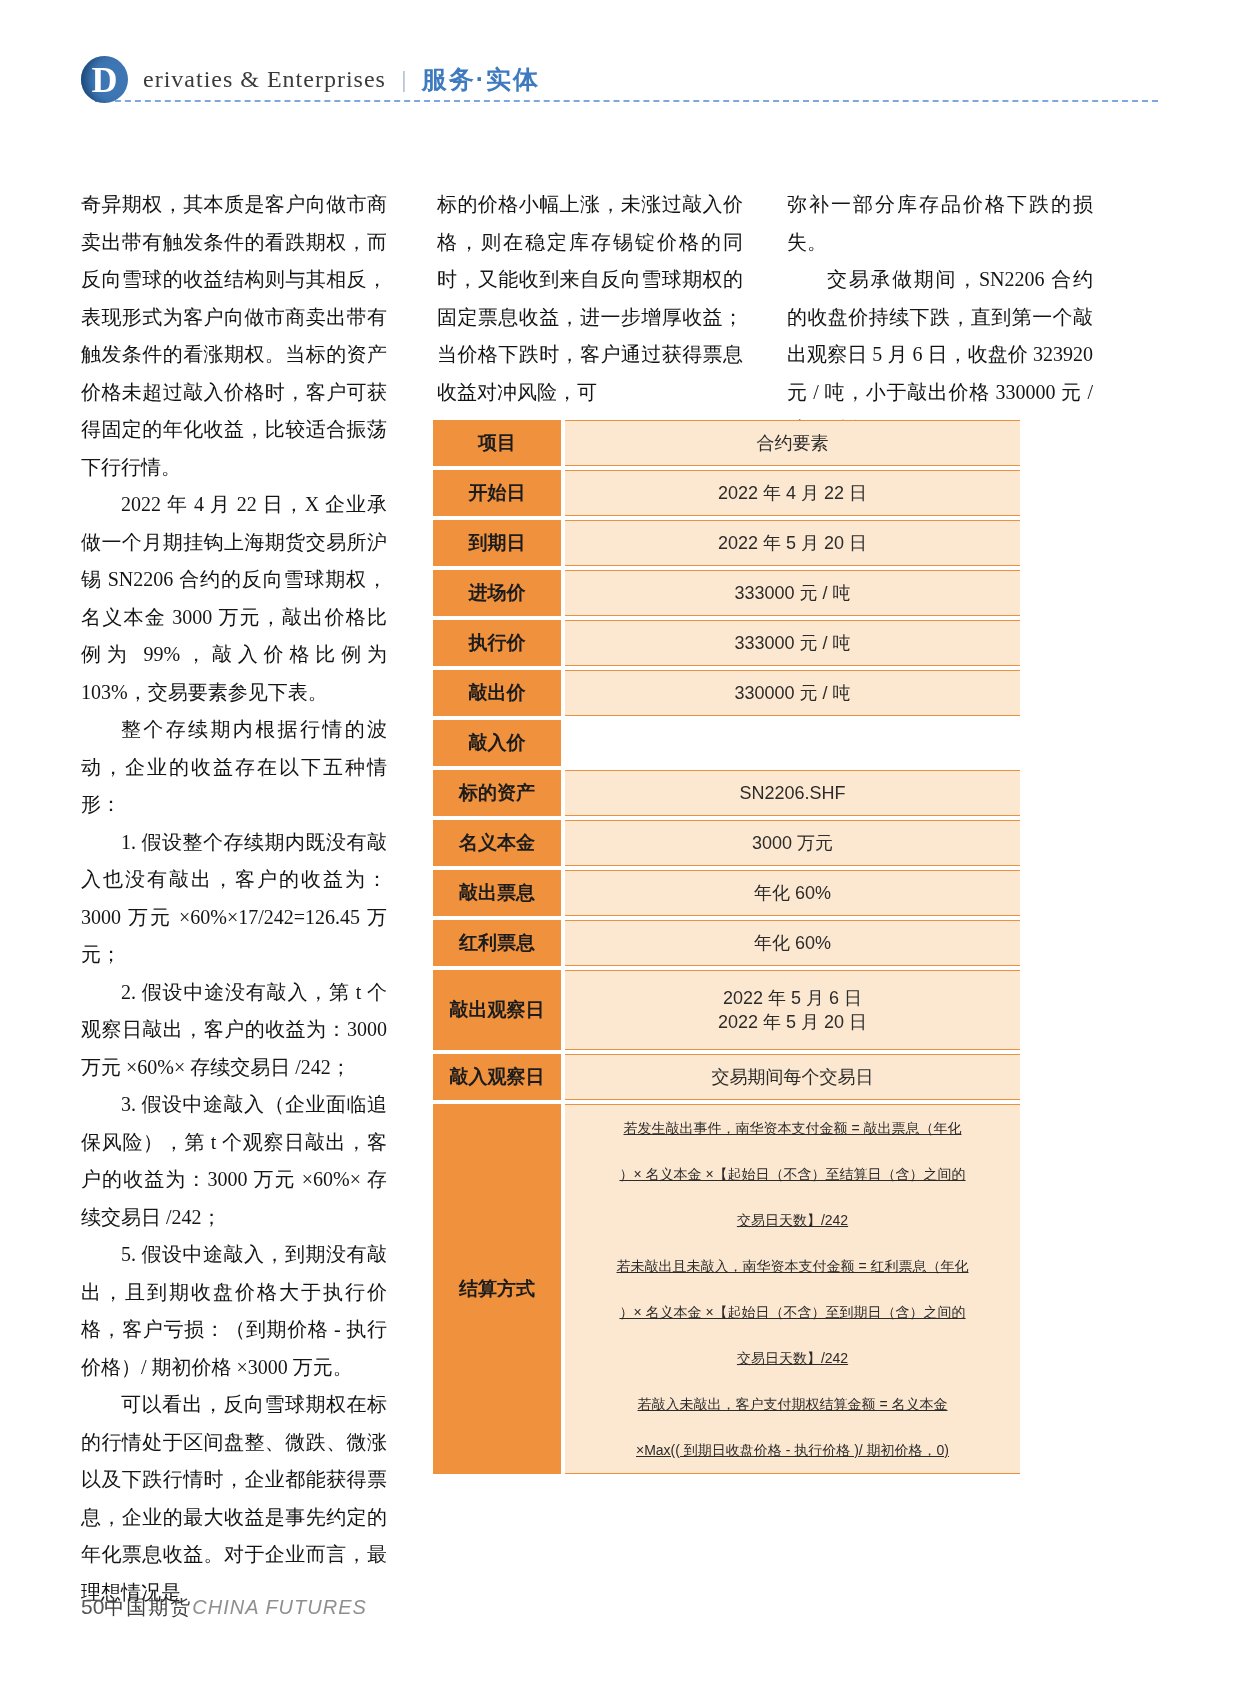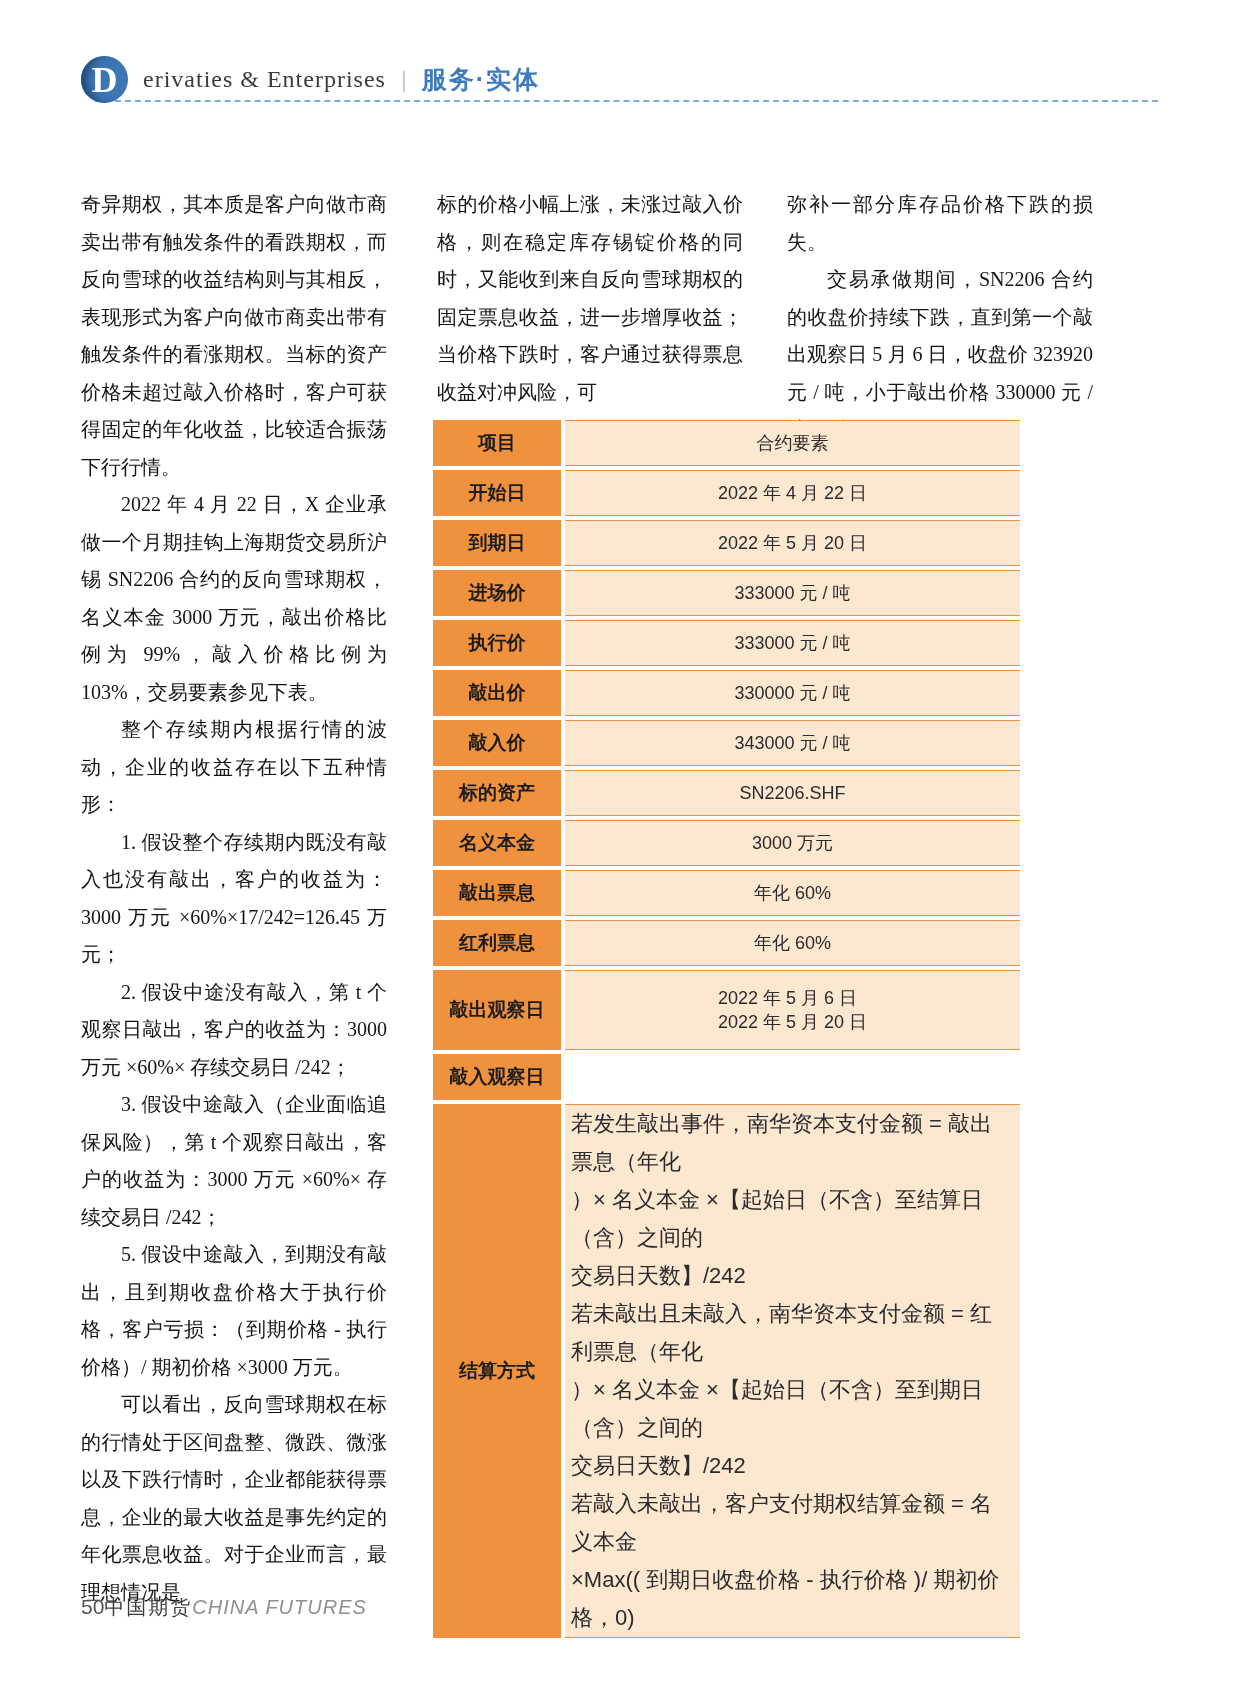--- a/index.html
+++ b/index.html
@@ -29,22 +29,22 @@
   
   .contract-table{position:absolute;left:433px;top:420px;width:587px;}
   .trow{display:grid;grid-template-columns:128px 455px;column-gap:4px;margin-bottom:4px;}
   .trow.std{height:46px;}
   .trow.tall{height:80px;}
   .trow.xl{height:294px;}
   .tlabel{background:#F0913D;color:#1c1c1c;font-weight:bold;font-size:19px;
           display:flex;align-items:center;justify-content:center;text-align:center;}
   .tvalue{background:#FCE8D0;border-top:1px solid #EA9140;border-bottom:1px solid #EA9140;
           color:#2b2b2b;font-size:18px;display:flex;align-items:center;justify-content:center;
-          white-space:pre-line;padding:0 6px;}
-  .tvalue.small{font-size:22px;line-height:38px;}
+          text-align:center;white-space:pre-line;padding:0 6px;}
+  .tvalue.small{font-size:14px;line-height:46px;text-decoration:underline;}
 
   
   .ftr{position:absolute;left:81px;top:1594px;display:flex;align-items:baseline;}
   .page-num{font-size:21px;color:#555;}
   .mag-cn{font-size:20px;color:#3c3c3c;font-weight:normal;letter-spacing:2px;}
   .mag-en{font-size:20px;color:#8f8f8f;font-style:italic;letter-spacing:1px;}
 </style>
 </head>
 <body>
 
@@ -98,21 +98,20 @@
     <div class="trow std">
       <div class="tlabel">执行价</div>
       <div class="tvalue">333000 元 / 吨</div>
     </div>
     <div class="trow std">
       <div class="tlabel">敲出价</div>
       <div class="tvalue">330000 元 / 吨</div>
     </div>
     <div class="trow std">
       <div class="tlabel">敲入价</div>
-      <div class="tvalue">343000 元 / 吨</div>
     </div>
     <div class="trow std">
       <div class="tlabel">标的资产</div>
       <div class="tvalue">SN2206.SHF</div>
     </div>
     <div class="trow std">
       <div class="tlabel">名义本金</div>
       <div class="tvalue">3000 万元</div>
     </div>
     <div class="trow std">
@@ -123,20 +122,21 @@
       <div class="tlabel">红利票息</div>
       <div class="tvalue">年化 60%</div>
     </div>
     <div class="trow tall">
       <div class="tlabel">敲出观察日</div>
       <div class="tvalue">2022 年 5 月 6 日
 2022 年 5 月 20 日</div>
     </div>
     <div class="trow std">
       <div class="tlabel">敲入观察日</div>
+      <div class="tvalue">交易期间每个交易日</div>
     </div>
     <div class="trow xl">
       <div class="tlabel">结算方式</div>
       <div class="tvalue small">若发生敲出事件，南华资本支付金额 = 敲出票息（年化
 ）× 名义本金 ×【起始日（不含）至结算日（含）之间的
 交易日天数】/242
 若未敲出且未敲入，南华资本支付金额 = 红利票息（年化
 ）× 名义本金 ×【起始日（不含）至到期日（含）之间的
 交易日天数】/242
 若敲入未敲出，客户支付期权结算金额 = 名义本金

